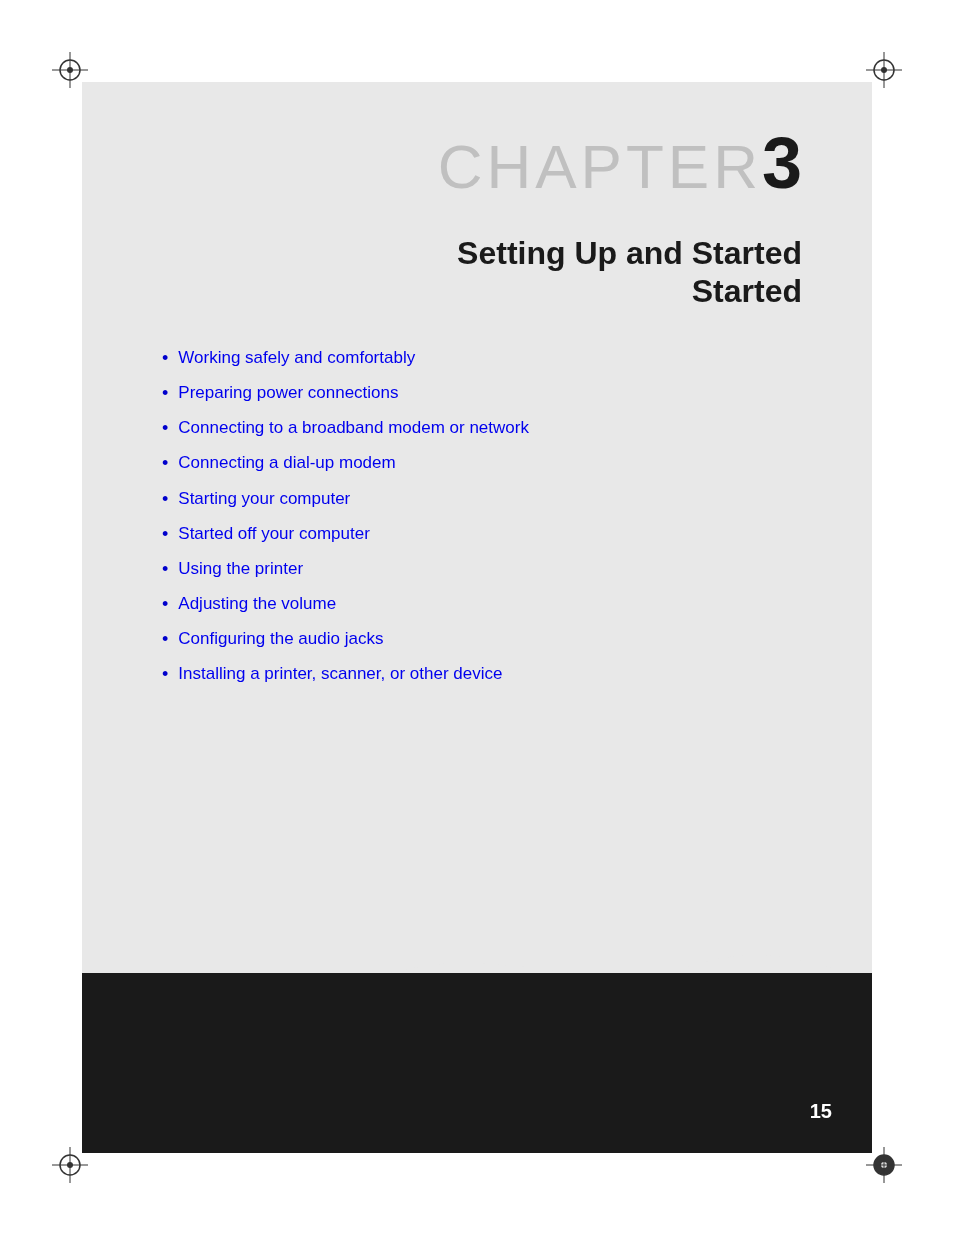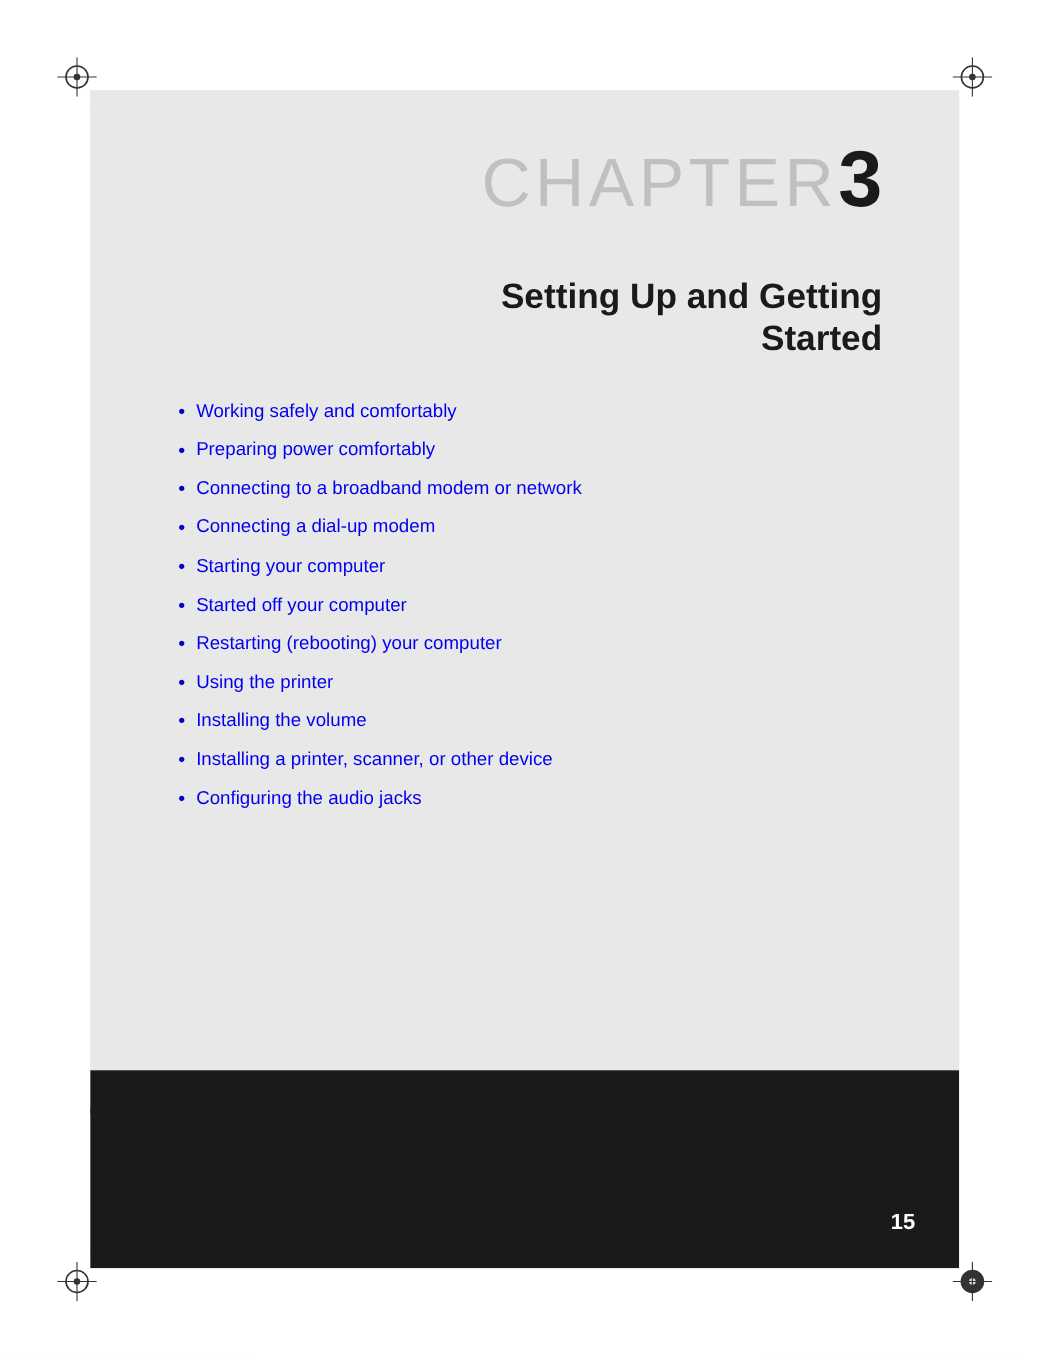--- a/index.html
+++ b/index.html
@@ -63,21 +63,21 @@
       flex: 1;
       padding: 40px 50px 20px 50px;
       display: flex;
       flex-direction: column;
       position: relative;
     }
 
     
     .chapter-heading {
       text-align: right;
-      margin-bottom: 46px;
+      margin-bottom: 30px;
       padding-right: 20px;
     }
 
     .chapter-label {
       font-size: 62px;
       font-weight: 300;
       letter-spacing: 4px;
       color: #c0c0c0;
       font-family: Arial, Helvetica, sans-serif;
       text-transform: uppercase;
@@ -249,57 +249,54 @@
   <div class="content-area">
     <div class="main-content">
 
       <div class="chapter-heading">
         <div>
           <span class="chapter-label">CHAPTER</span><span class="chapter-number">3</span>
         </div>
       </div>
 
       <div class="chapter-title">
-        <div>Setting Up and Getting</div>
+        <div>Setting Up and Started</div>
         <div>Started</div>
       </div>
 
       <ul class="toc-list">
       <li>
             <a href="#">Working safely and comfortably</a>
           </li>
           <li>
-            <a href="#">Preparing power comfortably</a>
+            <a href="#">Preparing power connections</a>
           </li>
           <li>
             <a href="#">Connecting to a broadband modem or network</a>
           </li>
           <li>
             <a href="#">Connecting a dial-up modem</a>
           </li>
           <li>
             <a href="#">Starting your computer</a>
           </li>
           <li>
             <a href="#">Started off your computer</a>
           </li>
           <li>
-            <a href="#">Restarting (rebooting) your computer</a>
-          </li>
-          <li>
             <a href="#">Using the printer</a>
           </li>
           <li>
-            <a href="#">Installing the volume</a>
+            <a href="#">Adjusting the volume</a>
+          </li>
+          <li>
+            <a href="#">Configuring the audio jacks</a>
           </li>
           <li>
             <a href="#">Installing a printer, scanner, or other device</a>
-          </li>
-          <li>
-            <a href="#">Configuring the audio jacks</a>
           </li>
         </ul>
 
     </div>
 
     <div class="bottom-wave">
       <svg class="wave-svg" viewBox="0 0 790 80" xmlns="http://www.w3.org/2000/svg" preserveAspectRatio="none" style="height:100px;">
 
         <path d="M0,60 C80,20 180,80 300,50 C420,20 500,70 620,40 C700,20 760,55 790,45 L790,100 L0,100 Z" fill="#e8e8e8"></path>
 

